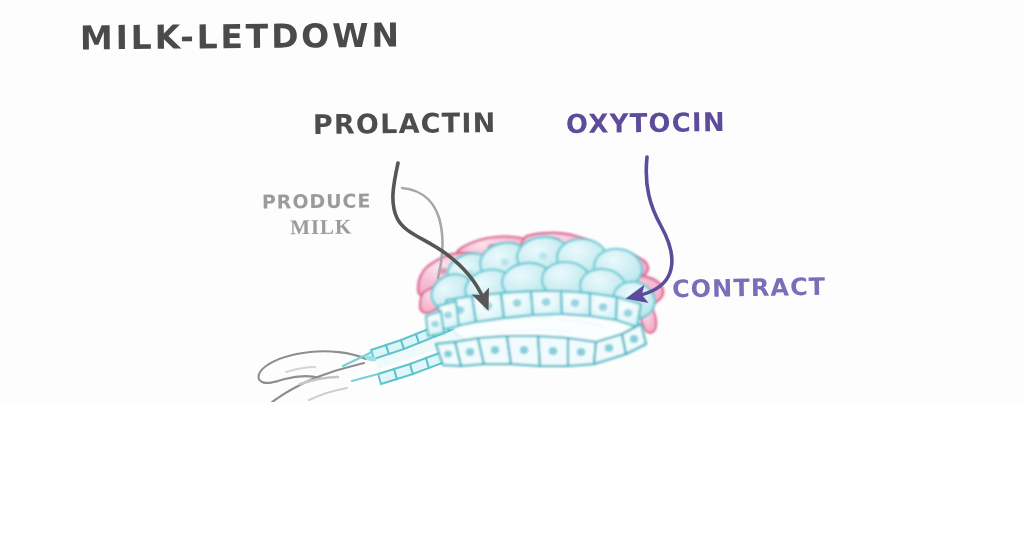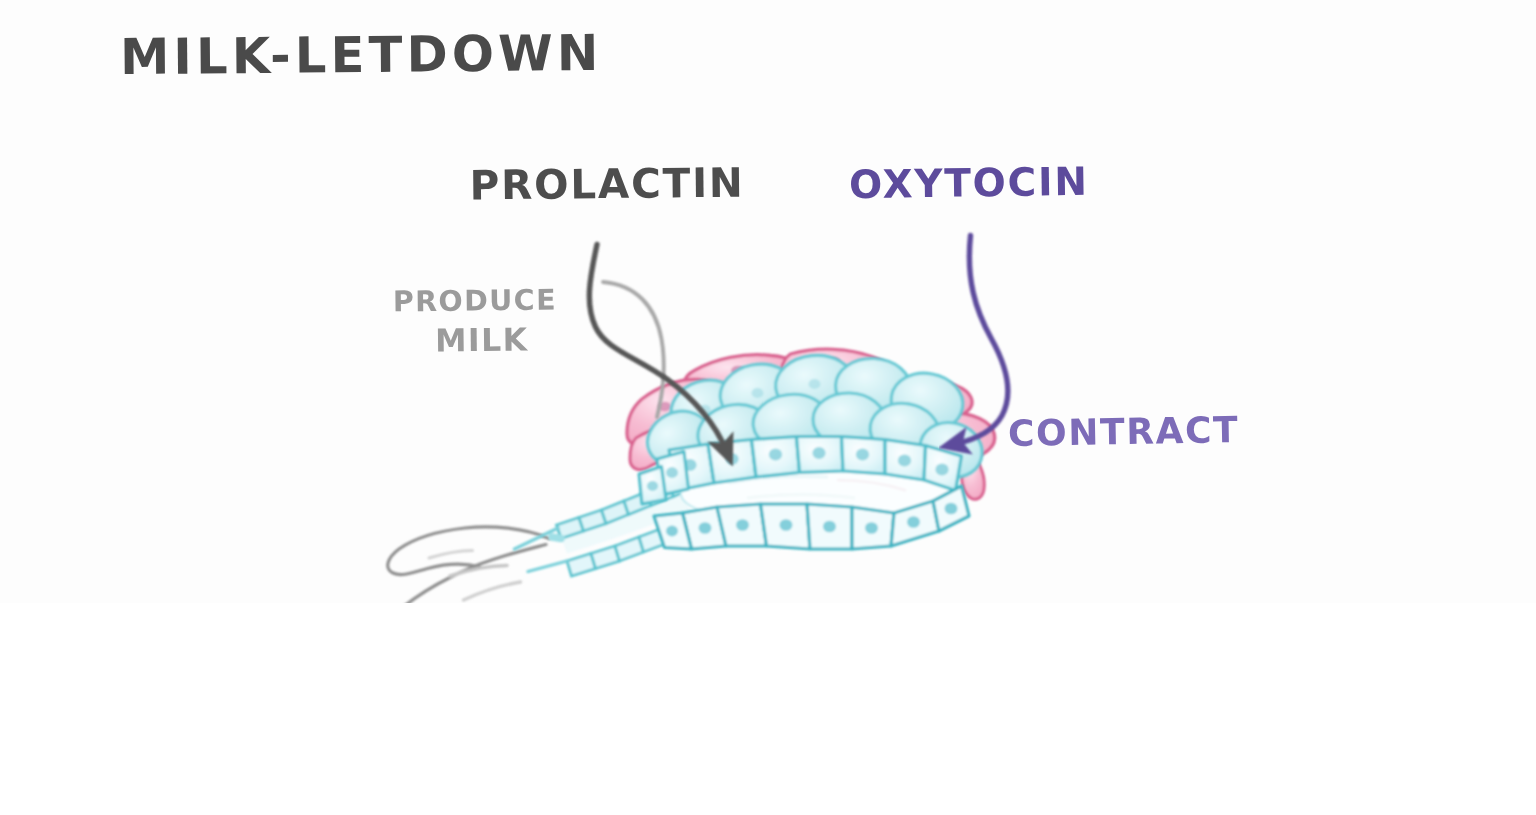--- a/index.html
+++ b/index.html
@@ -74,20 +74,21 @@
     font-size: 19px;
     color: #9b9b9b;
     letter-spacing: 0.05em;
     transform: rotate(-0.6deg);
   }
   #produce-milk-text .l2 {
     display: block;
     margin-left: 28px;
     margin-top: 4px;
     font-size: 21px;
+    font-family: Liberation Serif, serif;
   }
 </style>
 </head>
 <body>
 
 <div id="canvas">
 
   <svg id="art" viewBox="0 0 1024 543" xmlns="http://www.w3.org/2000/svg">
     <defs>
       <filter id="softpen" x="-30%" y="-30%" width="160%" height="160%">

